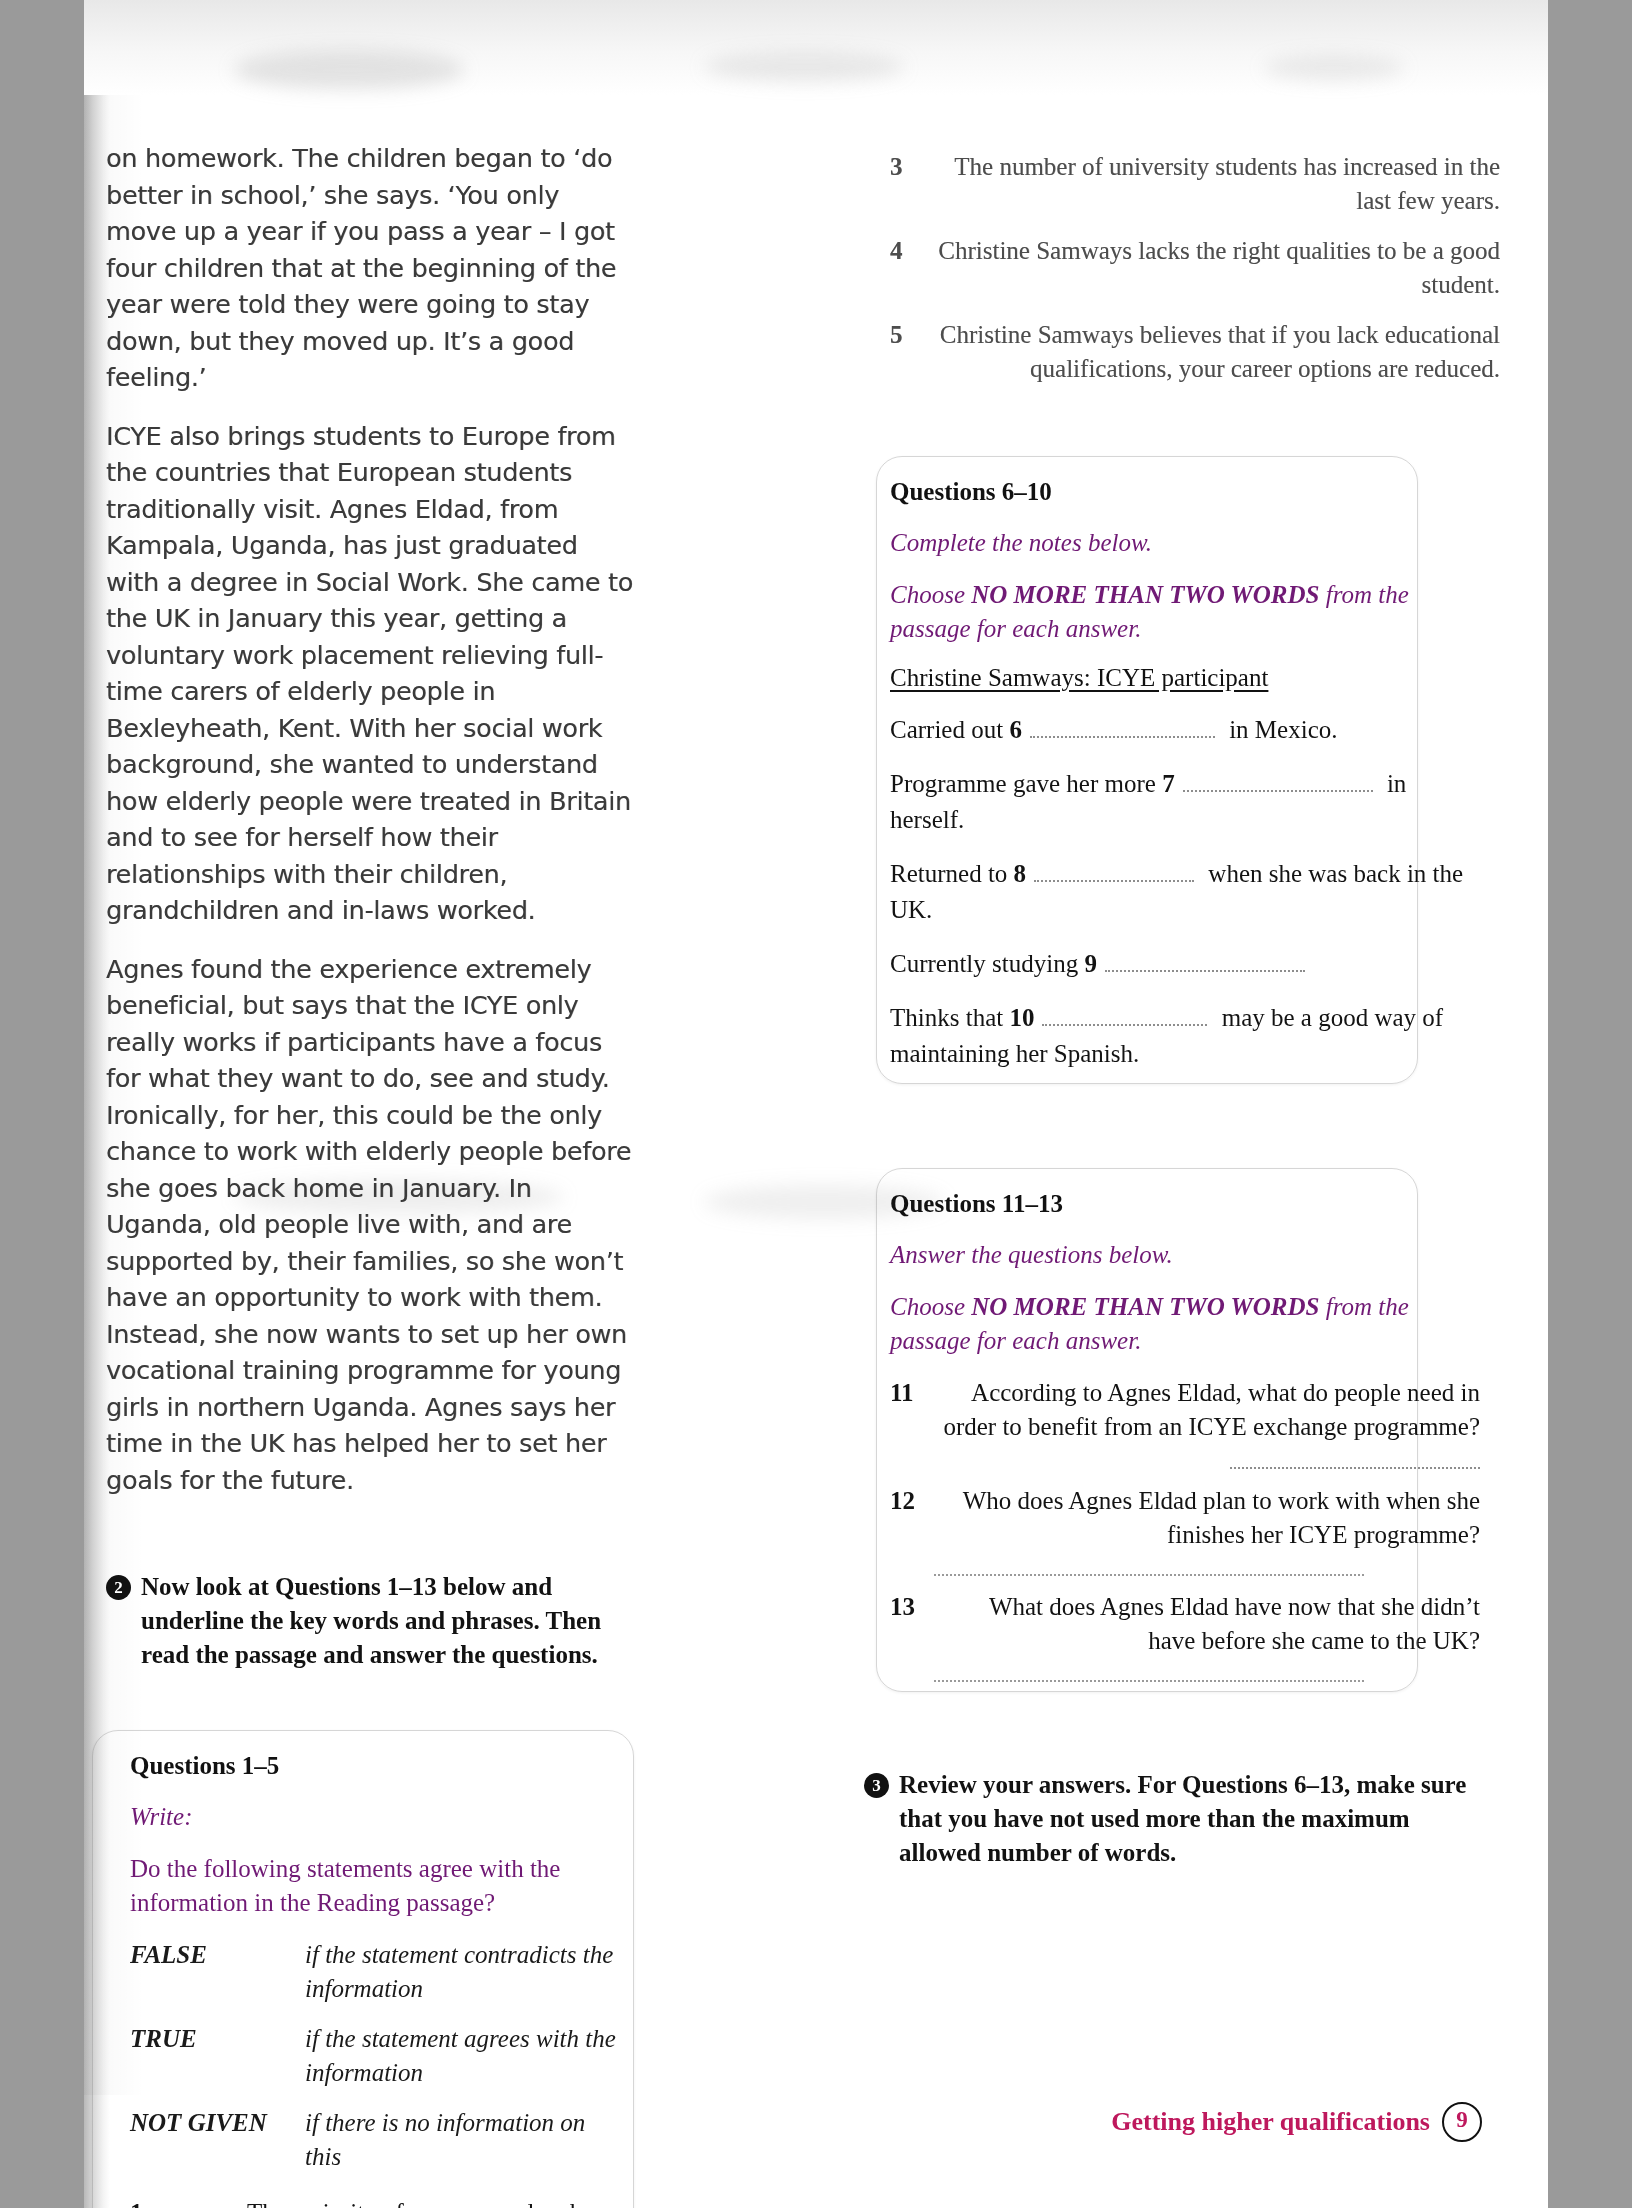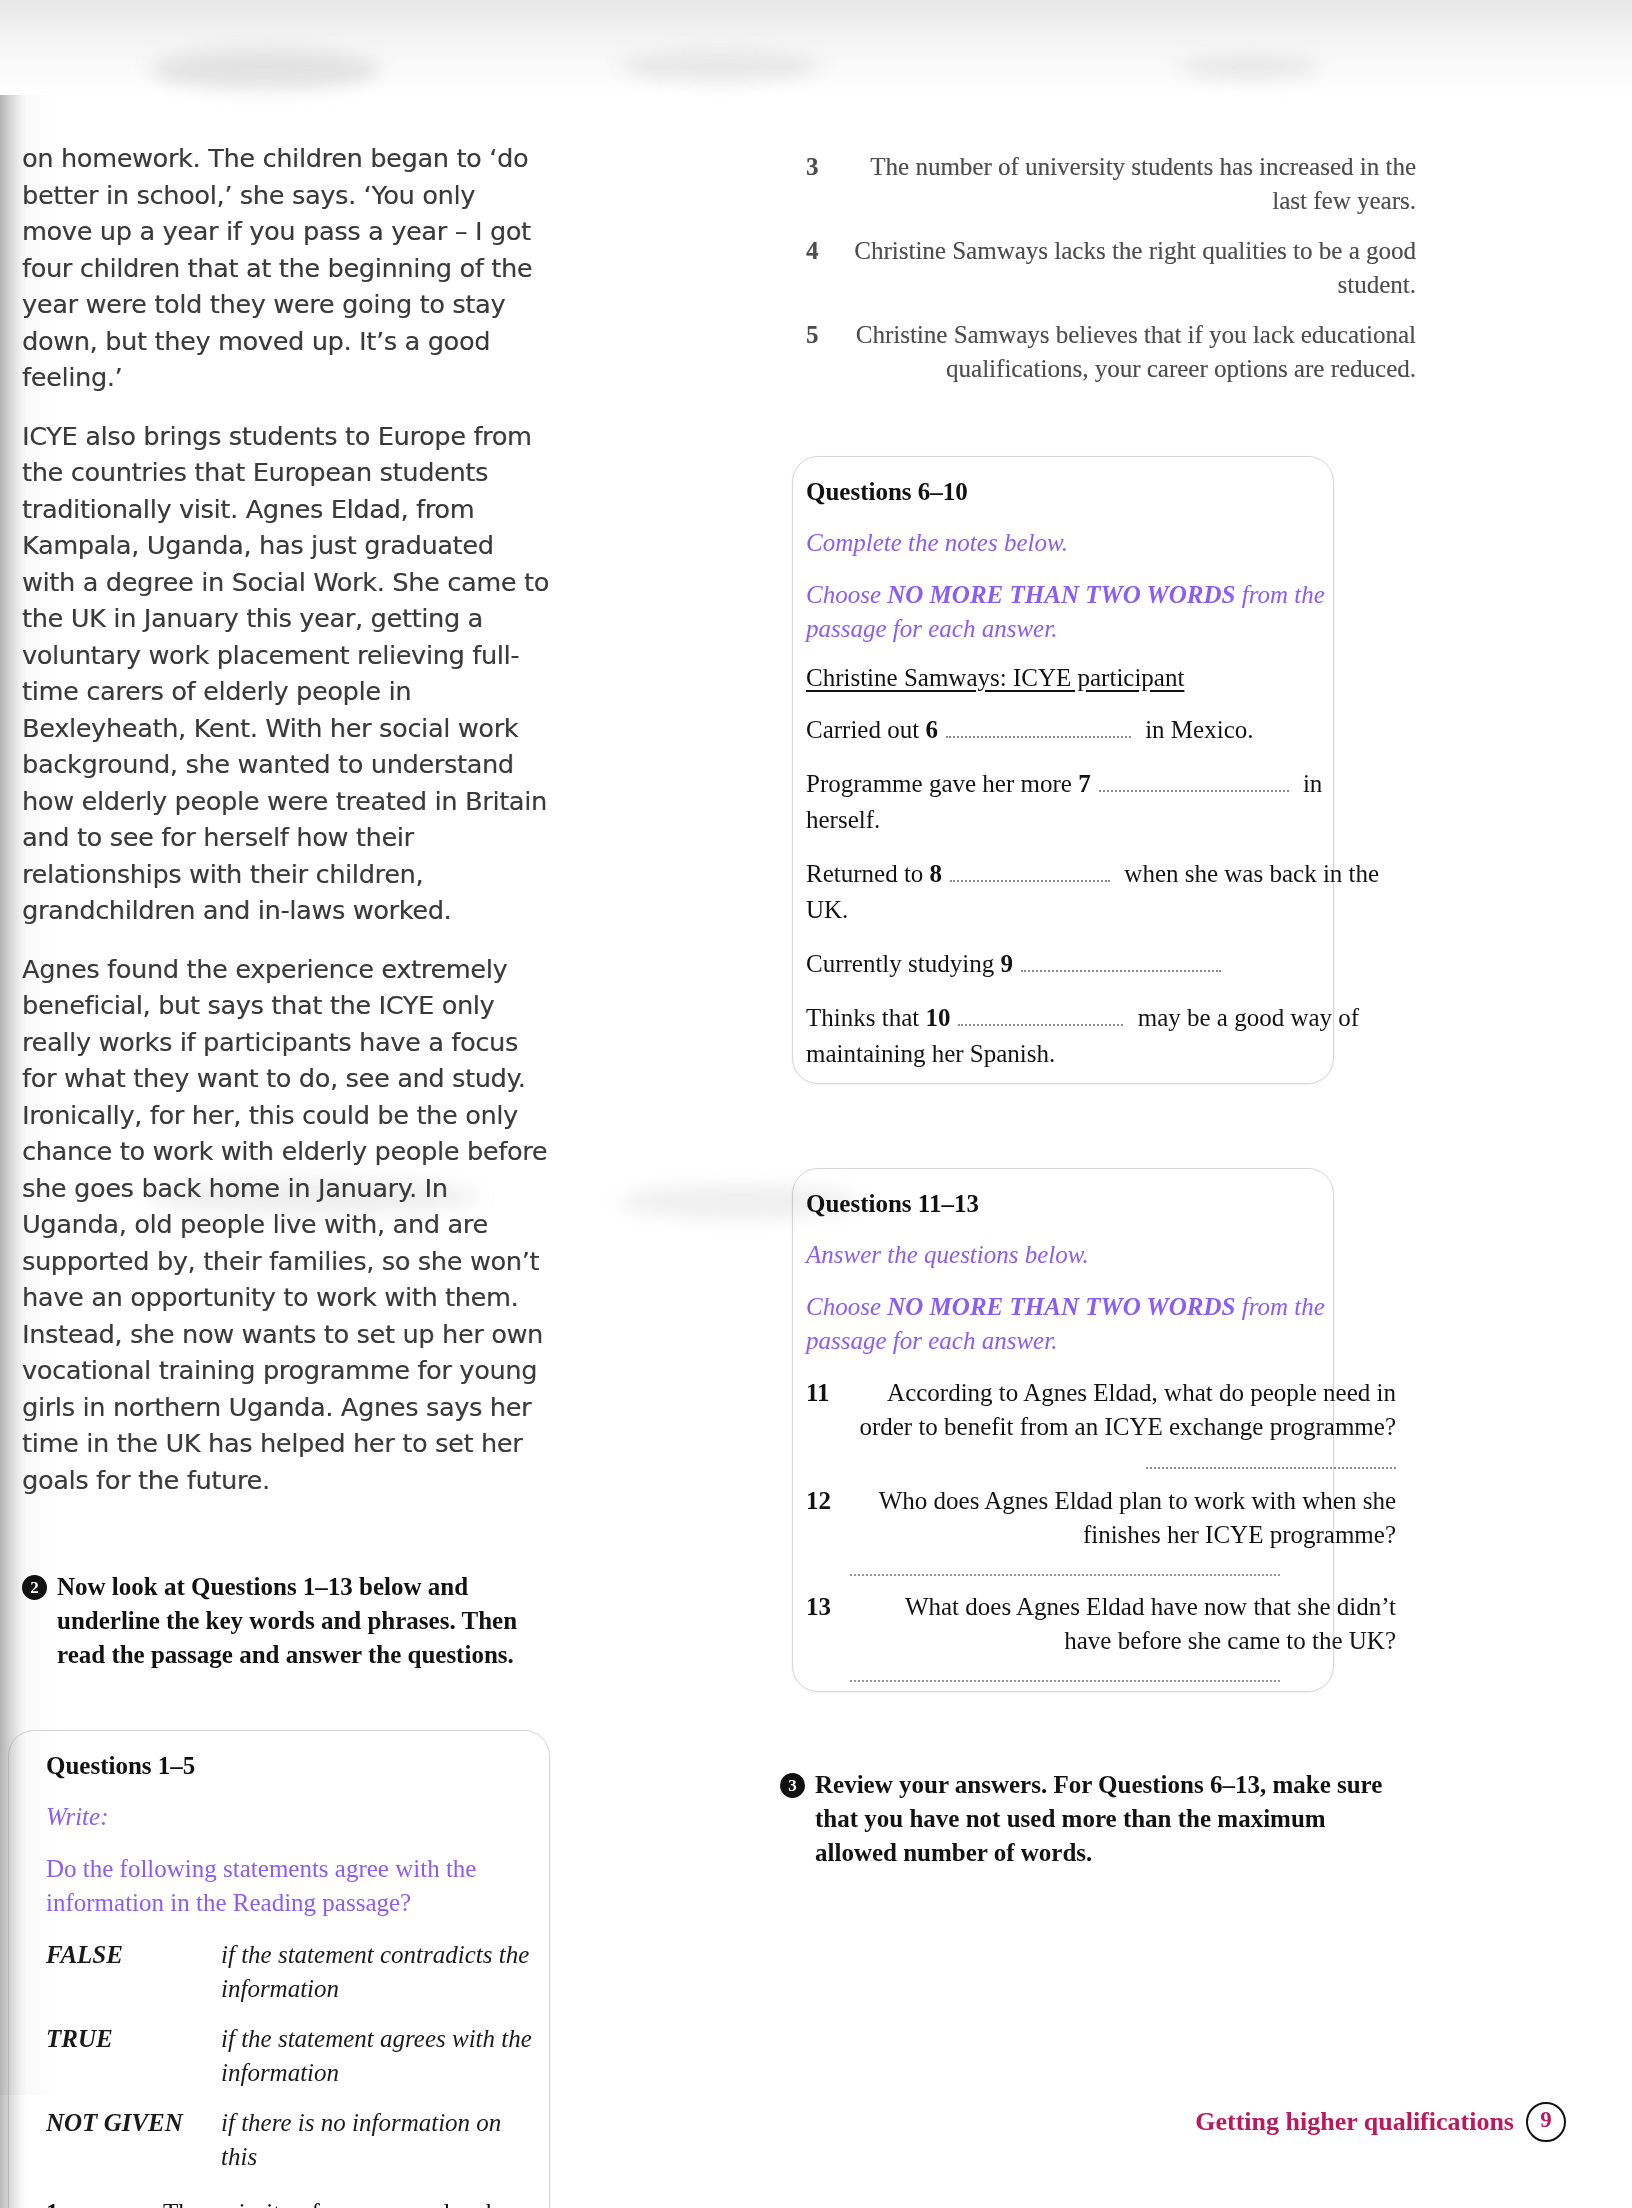--- a/index.html
+++ b/index.html
@@ -2,21 +2,21 @@
 <html><head>
 <meta charset="utf-8">
 <style>
   html, body {
     margin: 0;
     padding: 0;
     background: #9a9a9a;
   }
   #page {
     position: relative;
-    width: 1632px;
+    width: 1464px;
     height: 2208px;
     margin: 0 auto;
     background: #ffffff;
     overflow: hidden;
     font-family: "Liberation Serif", serif;
     color: #1a1a1a;
   }
 
   
   .scan-shadow-left {
@@ -120,21 +120,21 @@
     font-size: 25px;
     margin: 0 0 20px 0;
     color: #111;
   }
   .rubric {
     font-family: "Liberation Serif", serif;
     font-style: italic;
     font-size: 25px;
     line-height: 34px;
     margin: 0 0 18px 0;
-    color: #8b5cf6;
+    color: #701a75;
   }
   .rubric b {
     font-style: italic;
     font-weight: bold;
   }
 
   
   .defrow {
     display: flex;
     font-size: 25px;

